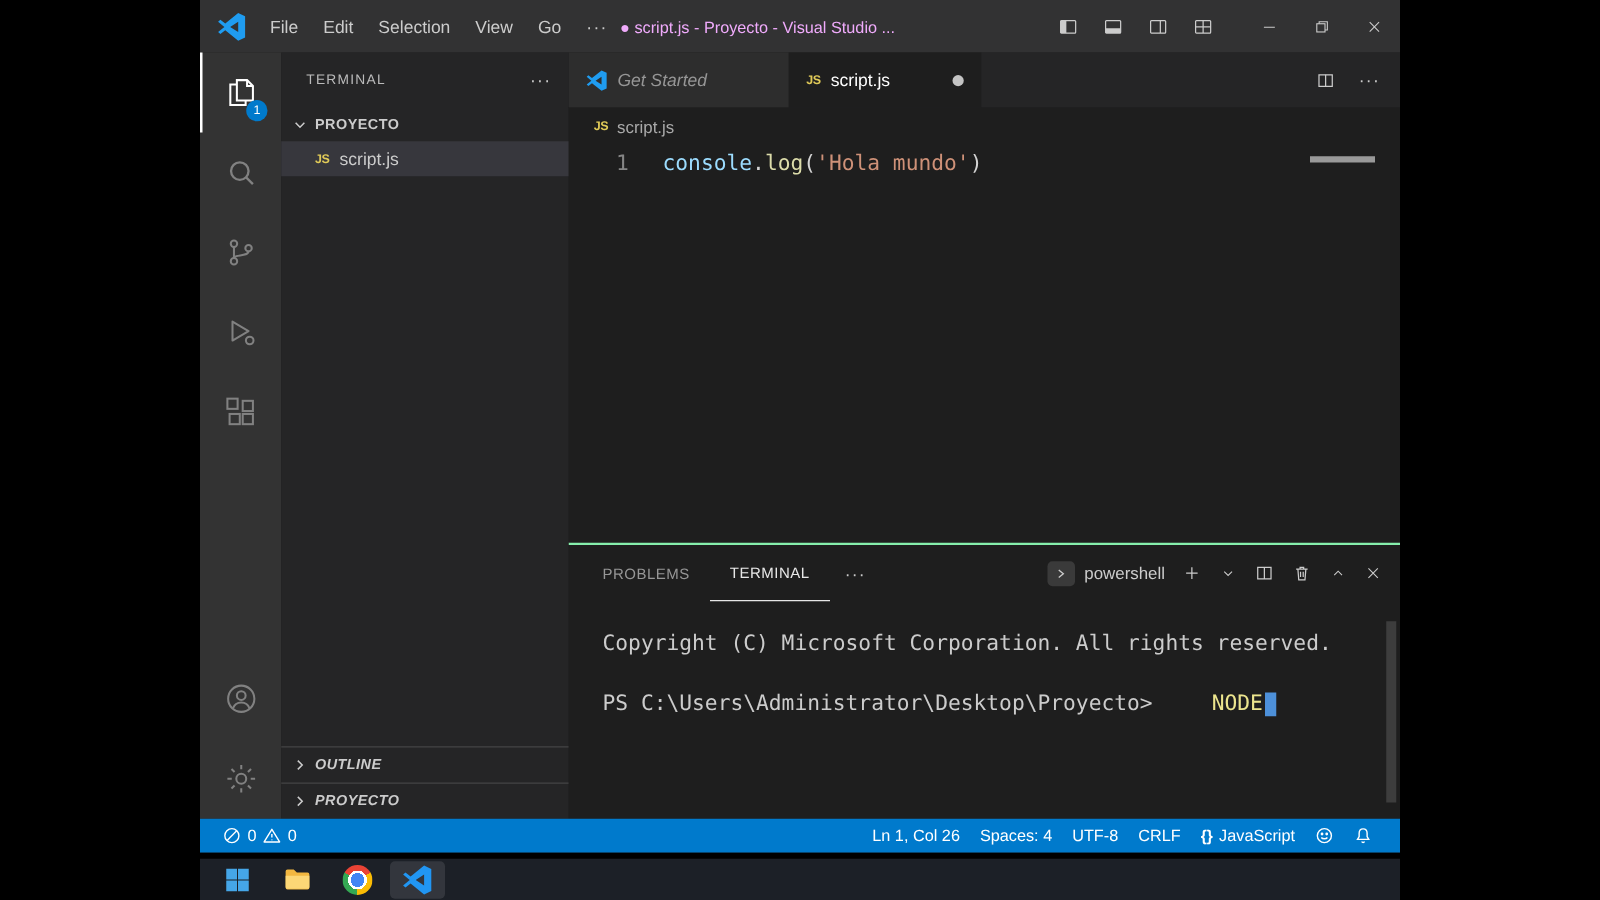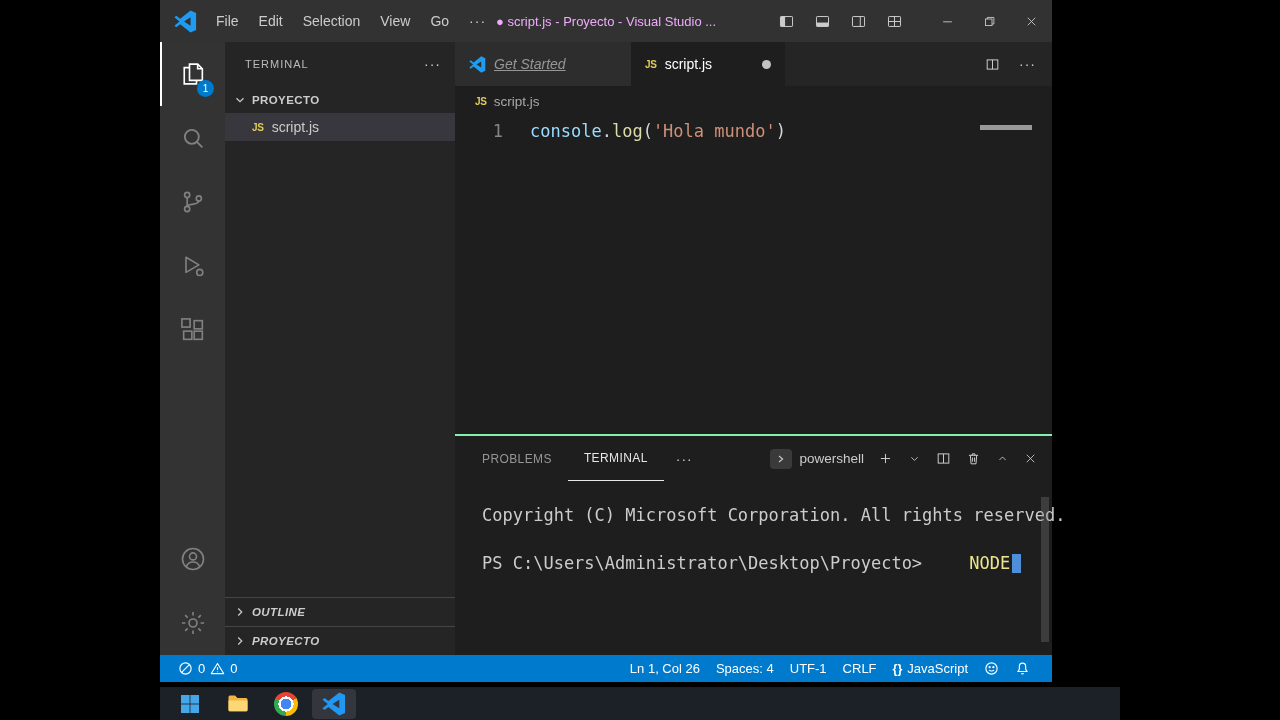--- a/index.html
+++ b/index.html
@@ -1,21 +1,21 @@
 <!DOCTYPE html>
 <html><head>
 <meta charset="utf-8">
 <style>
   * { box-sizing: border-box; margin: 0; padding: 0; }
   html,body { width:1280px; height:720px; overflow:hidden; background:#000; }
   .stage { position:relative; width:1280px; height:720px; background:#000;
            font-family:"Liberation Sans", sans-serif; cursor:default; }
 
   
-  .vscode { position:absolute; left:160px; top:0; width:892px; height:682px;
+  .vscode { position:absolute; left:160px; top:0; width:960px; height:682px;
             display:flex; flex-direction:column; background:#1e1e1e; }
 
   
   .titlebar { flex:0 0 42px; display:flex; align-items:center; background:#323233;
               color:#cccccc; font-size:14px; }
   .tb-logo { width:23px; height:23px; margin:0 9px 0 14px; }
   .menu-item { padding:4px 10px; white-space:nowrap; }
   .tb-title { flex:1; text-align:left; color:#f0abfc; font-size:13px;
               white-space:nowrap; overflow:hidden; }
   .tb-layout { display:flex; align-items:center; gap:4px; margin-right:16px; }
@@ -49,21 +49,21 @@
   .js-chip { color:#e0ca58; font-weight:700; font-size:10px; letter-spacing:-.3px; }
   .sb-bottom { margin-top:auto;font-style:italic; }
   .bottom-section { height:29px; display:flex; align-items:center; gap:5px; padding-left:8px;
                     font-size:11.5px; font-weight:700; letter-spacing:.4px;
                     border-top:1px solid rgba(128,128,128,.35); }
 
   
   .editor-col { flex:1; display:flex; flex-direction:column; min-width:0; }
   .tabbar { flex:0 0 44px; background:#252526; display:flex; align-items:stretch; }
   .tab { display:flex; align-items:center; gap:8px; padding:0 14px; font-size:14px; }
-  .tab.preview { width:176px; background:#2d2d2d; color:#969696; font-style:italic;text-decoration:underline; }
+  .tab.preview { width:176px; background:#2d2d2d; color:#969696; font-style:italic; }
   .tab.active { width:154px; background:#1e1e1e; color:#ffffff; }
   .tab-vsc-icon { width:17px; height:17px; flex:0 0 17px; }
   .mod-dot { width:9px; height:9px; border-radius:50%; background:#c4c4c4; margin-left:auto; }
   .tab-actions { margin-left:auto; display:flex; align-items:center; gap:18px; padding:0 16px; color:#cccccc; }
   .more-dots { font-size:14px; letter-spacing:1px; }
 
   .breadcrumb { flex:0 0 30px; display:flex; align-items:center; gap:7px; padding-left:20px;
                 color:#a9a9a9; font-size:13.5px; background:#1e1e1e; }
 
   .editor-wrap { flex:1; position:relative; display:flex; background:#1e1e1e;
@@ -360,21 +360,21 @@
           <svg width="15" height="15" viewBox="0 0 16 16" fill="none" stroke="#ffffff" stroke-width="1.2">
             <path d="M8 2.6 L14.6 13.4 H1.4 Z" stroke-linejoin="round"></path>
               <path d="M8 6.6 V9.6 M8 11.3 V11.9"></path>
           </svg>
           <span>0</span>
         </div>
       </div>
       <div class="sb-right">
         <span class="sb-item">Ln 1, Col 26</span>
         <span class="sb-item">Spaces: 4</span>
-        <span class="sb-item">UTF-1</span>
+        <span class="sb-item">UTF-8</span>
         <span class="sb-item">CRLF</span>
         <span class="sb-item">
           <span class="braces">{}</span>
           <span>JavaScript</span>
         </span>
         <span class="sb-item">
           <svg width="15" height="15" viewBox="0 0 16 16" fill="none" stroke="#ffffff" stroke-width="1.2">
             <circle cx="8" cy="8" r="6"></circle>
               <circle cx="6" cy="6.6" r="0.6" fill="#ffffff"></circle>
               <circle cx="10" cy="6.6" r="0.6" fill="#ffffff"></circle>

